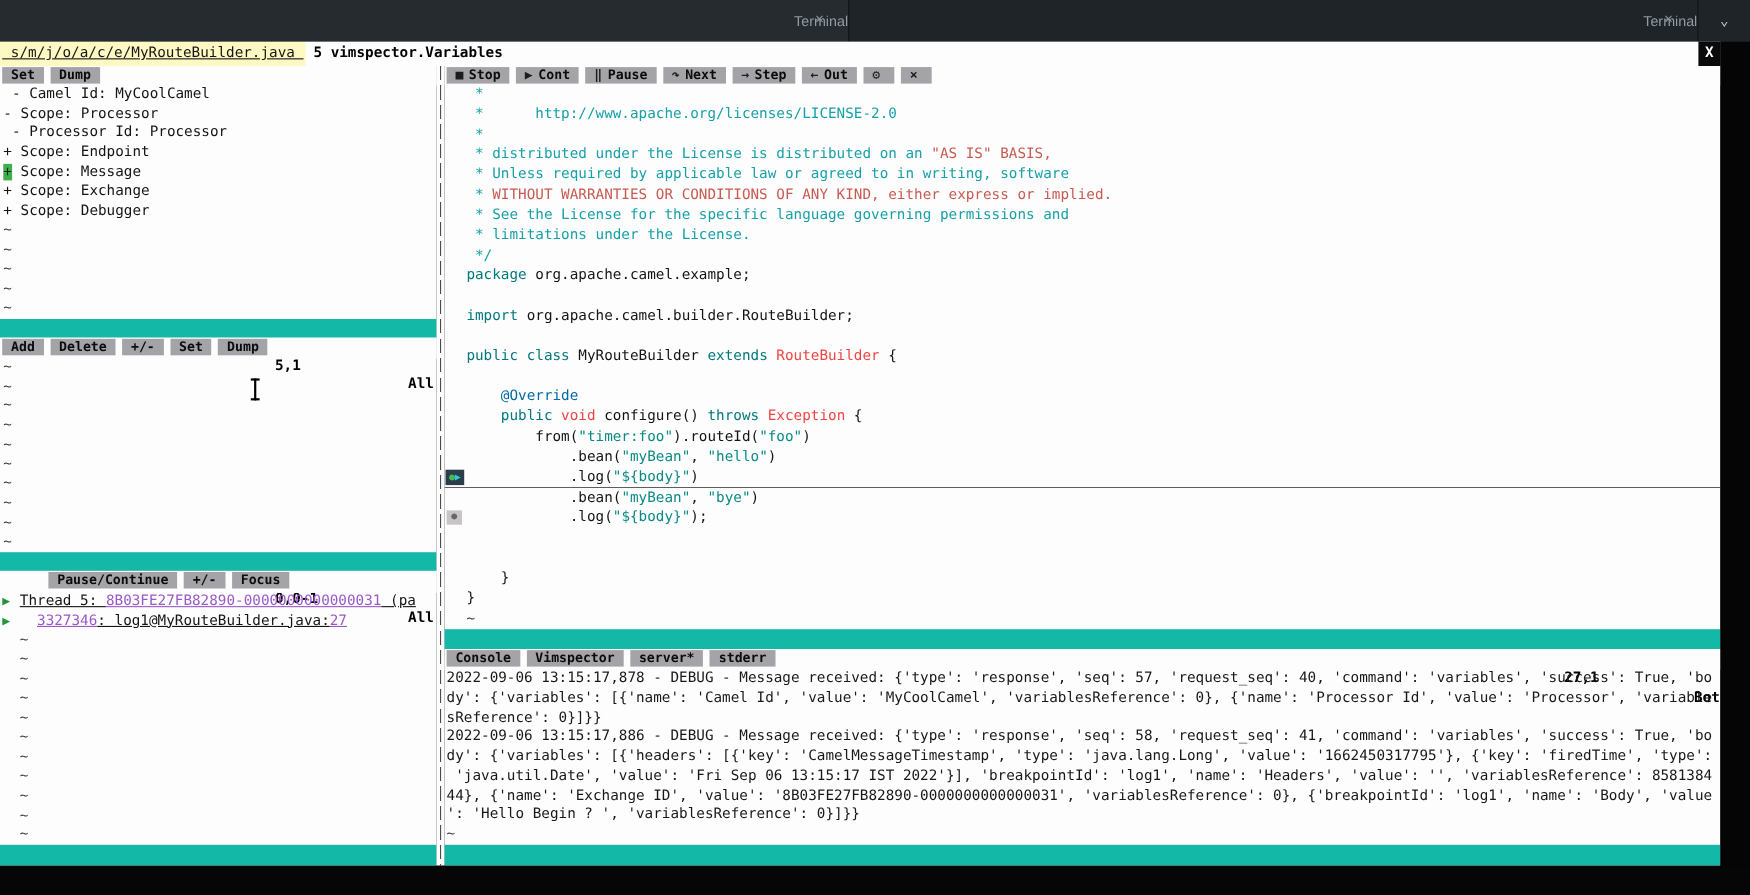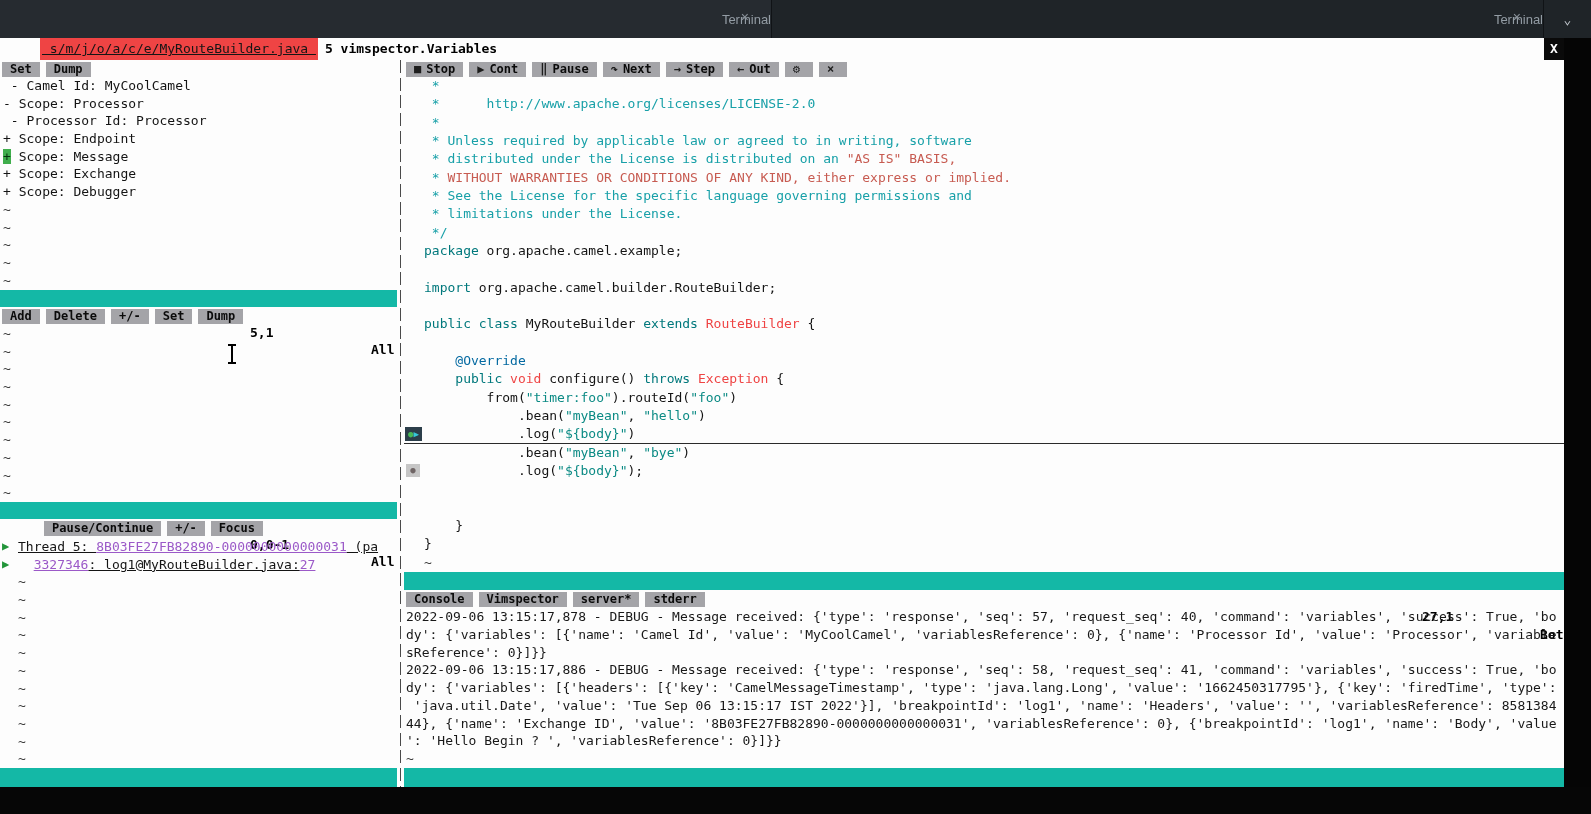--- a/index.html
+++ b/index.html
@@ -14,21 +14,21 @@
   .term-tab.t1{background:#262b30;border-right:1px solid #101316;}
   .term-tab.t2{background:#1f2428;}
   .term-close{position:absolute;right:22px;top:9px;color:#8a929a;font-size:14px;cursor:default;}
   .term-dd{width:47px;display:flex;align-items:center;justify-content:center;background:#1f2428;
            color:#c4cad0;font-size:13px;border-left:1px solid #101316;}
 
   
   .vim-tabline{position:absolute;left:0;top:38px;width:1564px;height:22px;display:flex;
                background:#fdfdfd;line-height:22px;white-space:pre;}
   .vtab{display:inline-block;height:22px;}
-  .vtab.inactive{background:#ef4444;color:#151515;text-decoration:underline;padding:0 2px;margin-left:40px;}
+  .vtab.inactive{background:#fef9c3;color:#151515;text-decoration:underline;padding:0 2px;}
   .vtab.active{background:#fdfdfd;color:#000;font-weight:bold;padding:0 7px;}
   .vtab-fill{flex:1;background:#fdfdfd;}
   .vtab-close{width:20px;background:#0a0a0a;color:#fff;text-align:center;font-weight:bold;}
 
   
   .leftcol{position:absolute;left:0;top:60px;width:397px;height:727px;background:#fdfdfd;overflow:hidden;}
   .rightcol{position:absolute;left:404px;top:60px;width:1160px;height:727px;background:#fdfdfd;overflow:hidden;}
   .vsep{position:absolute;left:397px;top:60px;width:7px;height:727px;background:#fdfdfd;}
   .vsep-line{position:absolute;left:3px;top:0;width:1px;height:100%;
              background:repeating-linear-gradient(180deg,#4a4a4a 0 13px,#fdfdfd 13px 17.7px);}
@@ -168,22 +168,22 @@
   <div class="vsep">
       <div class="vsep-line"></div>
     </div>
 
   <div class="rightcol">
     <div class="region winbar" id="wb-code" style="top:0;height:17px;"><span class="wbtn"><span class="wicn">■</span>Stop</span><span class="wbtn"><span class="wicn">▶</span>Cont</span><span class="wbtn"><span class="wicn">‖</span>Pause</span><span class="wbtn"><span class="wicn">↷</span>Next</span><span class="wbtn"><span class="wicn">→</span>Step</span><span class="wbtn"><span class="wicn">←</span>Out</span><span class="wbtn"><span class="wicn">⚙</span></span><span class="wbtn"><span class="wicn">×</span></span></div>
     <div class="region codearea" id="c-code" style="top:17px;height:495px;">
         <div class="row"><span class="cm"> *</span></div>
         <div class="row"><span class="cm"> *      http://www.apache.org/licenses/LICENSE-2.0</span></div>
         <div class="row"><span class="cm"> *</span></div>
+        <div class="row"><span class="cm"> * distributed under the License is distributed on an </span><span class="cr">"AS IS" BASIS,</span></div>
         <div class="row"><span class="cm"> * Unless required by applicable law or agreed to in writing, software</span></div>
-        <div class="row"><span class="cm"> * distributed under the License is distributed on an </span><span class="cr">"AS IS" BASIS,</span></div>
         <div class="row"><span class="cm"> * </span><span class="cr">WITHOUT WARRANTIES OR CONDITIONS OF ANY KIND, either express or implied.</span></div>
         <div class="row"><span class="cm"> * See the License for the specific language governing permissions and</span></div>
         <div class="row"><span class="cm"> * limitations under the License.</span></div>
         <div class="row"><span class="cm"> */</span></div>
         <div class="row"><span class="kw">package</span><span> org.apache.camel.example;</span></div>
         <div class="row"></div>
         <div class="row"><span class="kw">import</span><span> org.apache.camel.builder.RouteBuilder;</span></div>
         <div class="row"></div>
         <div class="row"><span class="kw">public class</span><span> MyRouteBuilder </span><span class="kw">extends</span><span class="ty"> RouteBuilder</span><span> {</span></div>
         <div class="row"></div>
@@ -206,21 +206,21 @@
       <span class="sl-scroll">Bot</span>
     </div>
 
     <div class="region winbar" id="wb-out" style="top:530px;height:18px;"><span class="wbtn">Console</span><span class="wbtn">Vimspector</span><span class="wbtn">server*</span><span class="wbtn">stderr</span></div>
     <div class="region logs" id="c-logs" style="top:548px;height:160px;">
         <div class="row">2022-09-06 13:15:17,878 - DEBUG - Message received: {'type': 'response', 'seq': 57, 'request_seq': 40, 'command': 'variables', 'success': True, 'bo</div>
         <div class="row">dy': {'variables': [{'name': 'Camel Id', 'value': 'MyCoolCamel', 'variablesReference': 0}, {'name': 'Processor Id', 'value': 'Processor', 'variable</div>
         <div class="row">sReference': 0}]}}</div>
         <div class="row">2022-09-06 13:15:17,886 - DEBUG - Message received: {'type': 'response', 'seq': 58, 'request_seq': 41, 'command': 'variables', 'success': True, 'bo</div>
         <div class="row">dy': {'variables': [{'headers': [{'key': 'CamelMessageTimestamp', 'type': 'java.lang.Long', 'value': '1662450317795'}, {'key': 'firedTime', 'type':</div>
-        <div class="row"> 'java.util.Date', 'value': 'Tue Sep 06 13:15:17 IST 2022'}], 'breakpointId': 'log1', 'name': 'Headers', 'value': '', 'variablesReference': 8581384</div>
+        <div class="row"> 'java.util.Date', 'value': 'Fri Sep 06 13:15:17 IST 2022'}], 'breakpointId': 'log1', 'name': 'Headers', 'value': '', 'variablesReference': 8581384</div>
         <div class="row">44}, {'name': 'Exchange ID', 'value': '8B03FE27FB82890-0000000000000031', 'variablesReference': 0}, {'breakpointId': 'log1', 'name': 'Body', 'value</div>
         <div class="row">': 'Hello Begin ? ', 'variablesReference': 0}]}}</div>
         <div class="row"><span class="nt">~</span></div>
       </div>
     <div class="statusline" style="top:708px;height:19px;line-height:19px;">
       
       
       
     </div>
   </div>

